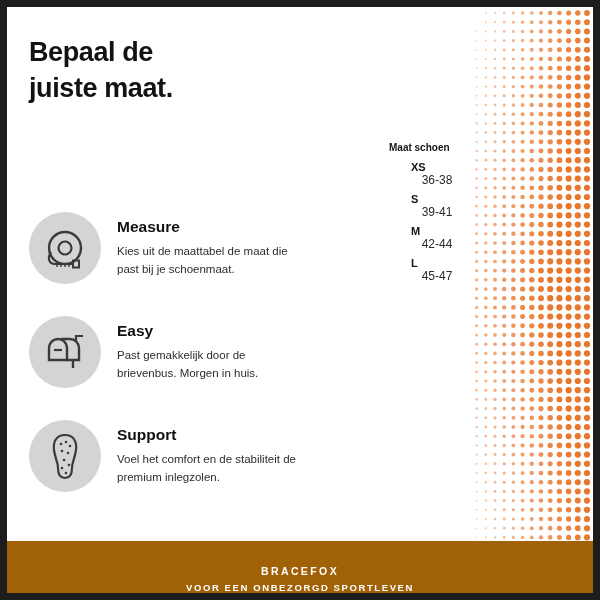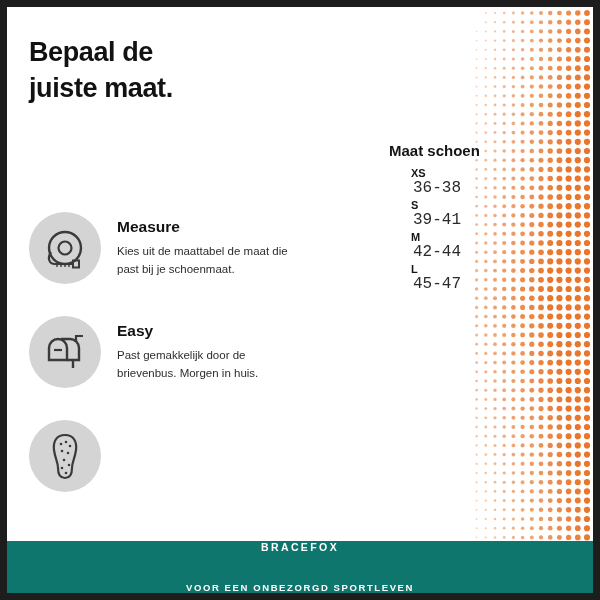--- a/index.html
+++ b/index.html
@@ -51,42 +51,41 @@
   .heading .l2 { display: block; }
 
   
   .table {
     position: absolute;
     left: 330px;
     top: 135px;
     width: 200px;
   }
   .table-head {
-    font-size: 15px;
+    font-size: 10px;
     font-weight: bold;
     color: #151515;
     padding-left: 52px;
     padding-bottom: 8px;
   }
   .trow {
     display: flex;
     align-items: center;
     height: 32px;
     flex-direction: column;
   }
   .trow .sz {
     width: 52px;
     font-size: 11px;
     font-weight: bold;
     color: #151515;
   }
   .trow .val {
-    font-size: 16px;
+    font-size: 12px;
     color: #2a2a2a;
-    font-family: Liberation Mono, monospace;
   }
 
   
   .features {
     position: absolute;
     left: 22px;
     top: 205px;
     width: 300px;
   }
   .feature {
@@ -119,25 +118,25 @@
     max-width: 185px;
   }
 
   
   .footer {
     position: absolute;
     left: 0;
     right: 0;
     bottom: 0;
     height: 52px;
-    background: #0f766e;
+    background: #a16207;
     display: flex;
     flex-direction: column;
     align-items: center;
-    justify-content: space-between;
+    justify-content: flex-end;
     color: #ffffff;
   }
   .brand {
     font-size: 10.5px;
     font-weight: bold;
     letter-spacing: 2.4px;
     margin-bottom: 5px;
   }
   .tagline {
     font-size: 9.5px;
@@ -991,20 +990,24 @@
             <circle cx="18" cy="10" r="1.3" fill="#3a3a3a"></circle>
             <circle cx="22" cy="14" r="1.3" fill="#3a3a3a"></circle>
             <circle cx="14" cy="19" r="1.3" fill="#3a3a3a"></circle>
             <circle cx="20" cy="21" r="1.3" fill="#3a3a3a"></circle>
             <circle cx="16" cy="28" r="1.3" fill="#3a3a3a"></circle>
             <circle cx="21" cy="33" r="1.3" fill="#3a3a3a"></circle>
             <circle cx="14" cy="36" r="1.3" fill="#3a3a3a"></circle>
             <circle cx="18" cy="41" r="1.3" fill="#3a3a3a"></circle>
           </svg>
         </div>
+        <div class="ftext">
+          <div class="ftitle">Support</div>
+          <div class="fdesc">Voel het comfort en de stabiliteit de premium inlegzolen.</div>
+        </div>
       </div>
 
     </div>
 
     <div class="footer">
       <div class="brand">BRACEFOX</div>
       <div class="tagline">VOOR EEN ONBEZORGD SPORTLEVEN</div>
     </div>
 
   </div>

